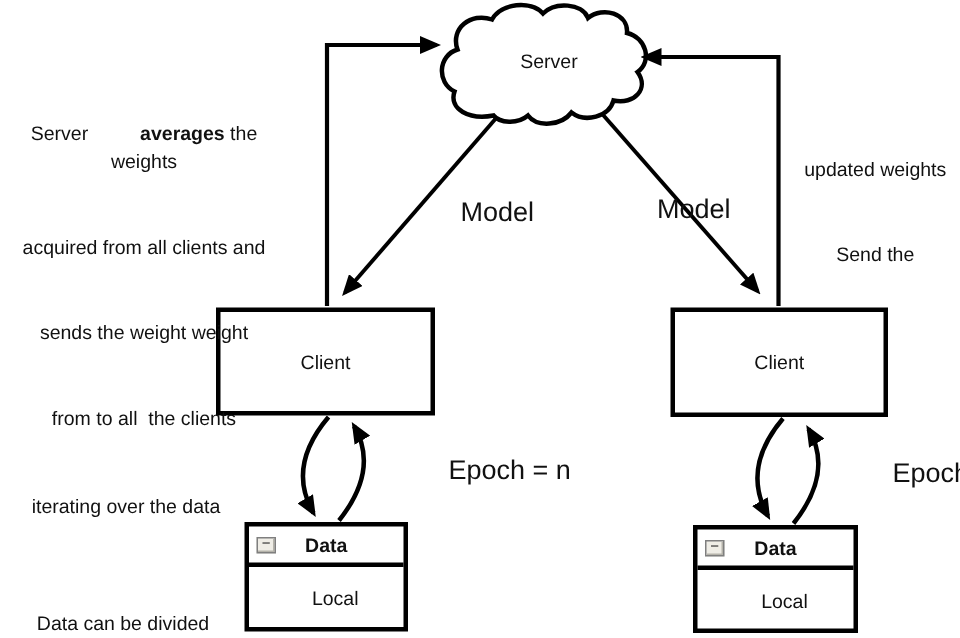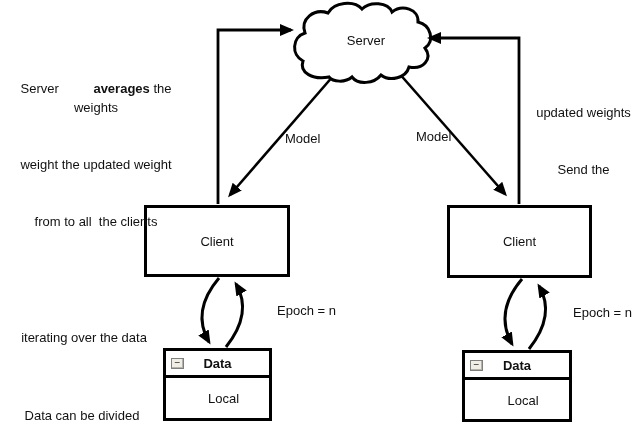--- a/index.html
+++ b/index.html
@@ -6,21 +6,21 @@
   body {
     width:640px; height:425px; position:relative; overflow:hidden;
     background:#ffffff; color:#111111;
     font-family:"Liberation Sans", sans-serif;
   }
   svg.overlay { position:absolute; left:0; top:0; z-index:1; }
   .note {
     position:absolute; z-index:3; font-size:13px; line-height:19px;
     text-align:center; white-space:pre-wrap;
   }
-  .edge-label { position:absolute; z-index:3; font-size:13px; white-space:pre; }
+  .edge-label { position:absolute; z-index:3; font-size:18px; white-space:pre;margin-left:22px; }
   .client-box {
     position:absolute; z-index:2; box-sizing:border-box;
     border:3px solid #000; background:#fff;
     display:flex; align-items:center; justify-content:center; font-size:13px;text-align:center;
   }
   .data-box {
     position:absolute; z-index:2; box-sizing:border-box;
     border:3px solid #000; background:#fff; font-size:13px;
   }
   .data-header {
@@ -75,21 +75,22 @@
   <path d="M 219,278 Q 191,311 209,342" stroke="#000" stroke-width="3" fill="none" marker-end="url(#ah)"></path>
   <path d="M 226,347 Q 253,313 236,284" stroke="#000" stroke-width="3" fill="none" marker-end="url(#ah)"></path>
   <path d="M 522,279 Q 494,312 512,344" stroke="#000" stroke-width="3" fill="none" marker-end="url(#ah)"></path>
   <path d="M 529,349 Q 556,315 539,286" stroke="#000" stroke-width="3" fill="none" marker-end="url(#ah)"></path>
 </svg>
 
 <div class="server-label" style="left:328px; top:33px; width:76px;">Server</div>
 
 <div class="note" style="left:2px; top:41px; width:188px;">
   <div><span>Server </span><b>averages</b><span> the weights</span></div>
-  <div>weight the updated weight</div>
+  <div>acquired from all clients and</div>
+  <div>sends the weight weight</div>
   <div>from to all  the clients</div>
 </div>
 
 <div class="note" style="left:527px; top:65px; width:113px;">
   <div>updated weights</div>
   <div>Send the</div>
 </div>
 
 <div class="edge-label" style="left:285px; top:131px;">Model</div>
 <div class="edge-label" style="left:416px; top:129px;">Model</div>

